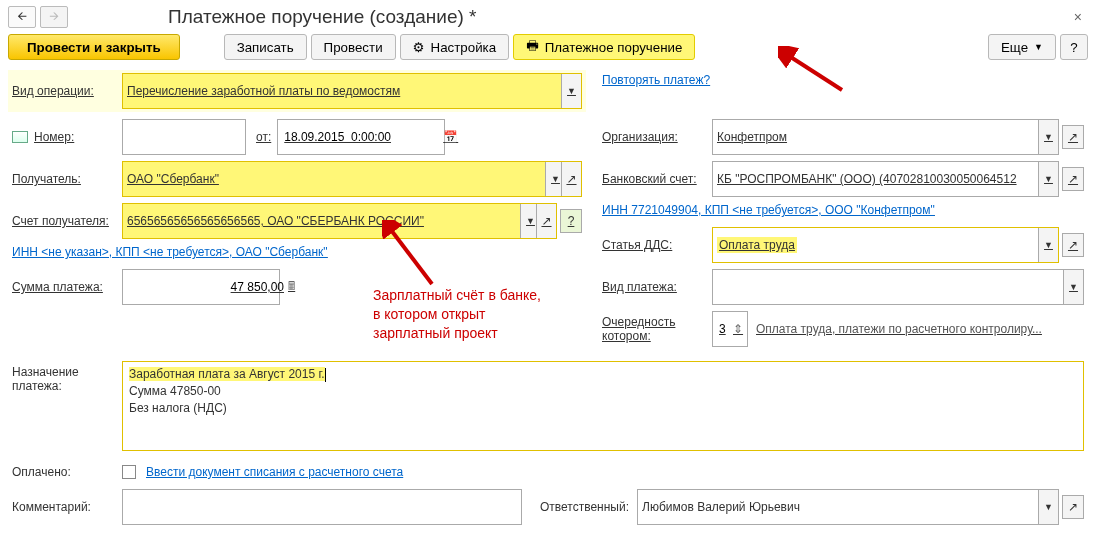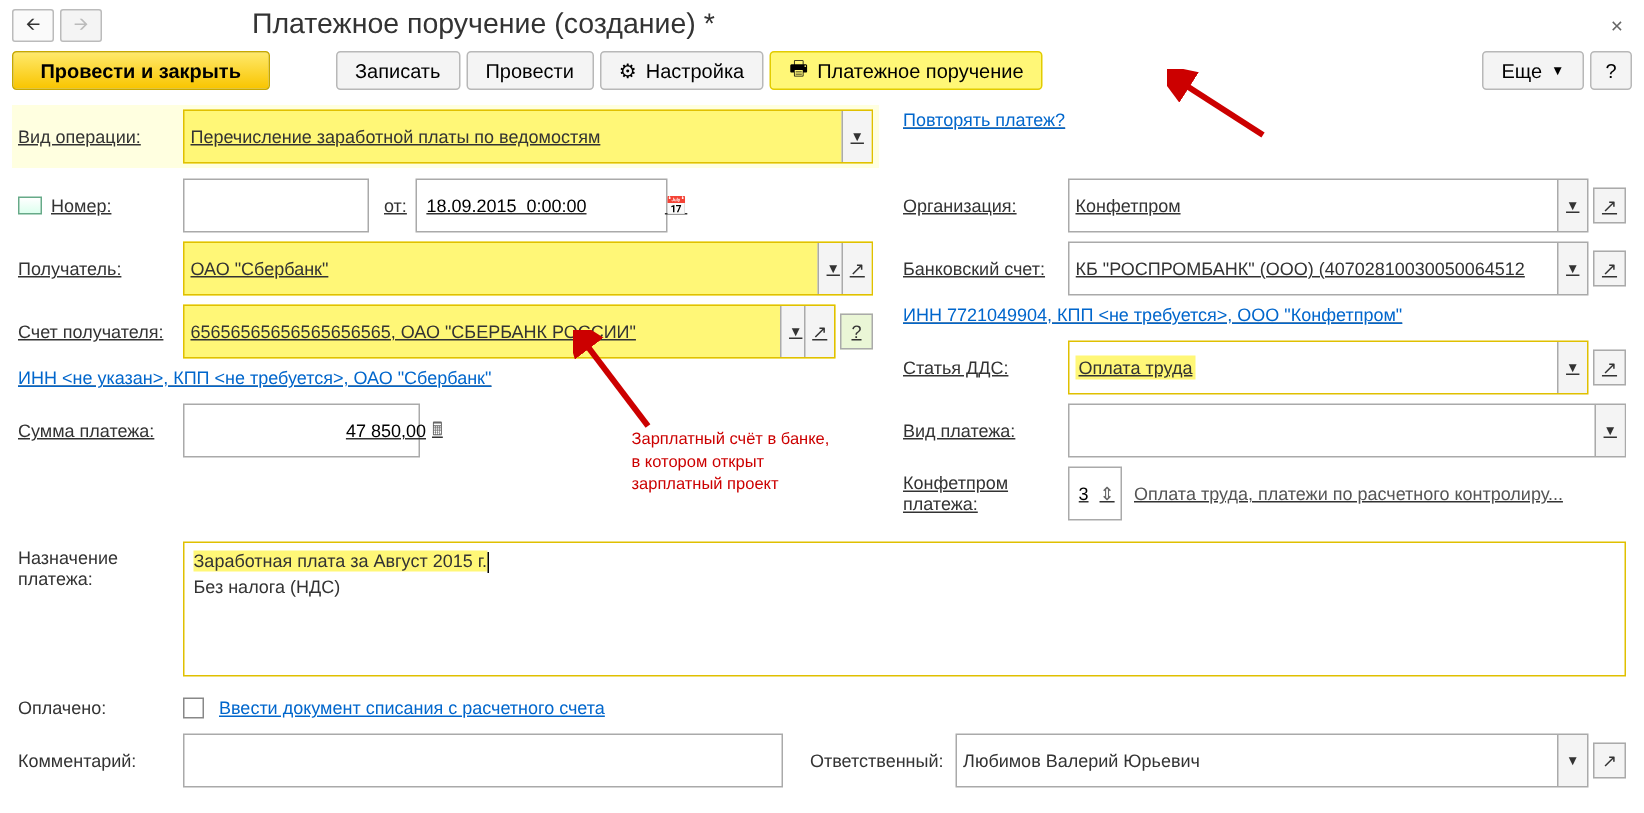--- a/index.html
+++ b/index.html
@@ -72,23 +72,22 @@
     border: 1px solid #e0c000; min-height: 90px;
     padding: 4px 6px; line-height: 1.4;
   }
   .ta-hl { background: #fff777; }
   .purpose-lbl { width: 110px; flex-shrink: 0; align-self: flex-start; padding-top: 4px; }
   .checkbox {
     width: 14px; height: 14px; border: 1px solid #888; display: inline-block;
     margin-right: 10px; cursor: pointer;
   }
   .annot {
-    position: absolute; color: #cc0000; font-size: 11px;
+    position: absolute; color: #cc0000; font-size: 14px;
     pointer-events: none;
-    margin-left: 48px;
   }
   .arrow-svg { position: absolute; pointer-events: none; }
   .form-ic {
     width: 16px; height: 12px; display: inline-block; flex-shrink: 0;
     border: 1px solid #6a8; background: linear-gradient(#fff,#dfe);
     margin-right: 6px;
   }
   .spacer { height: 4px; }
   .priority-box { width: 36px; }
   .chev { font-size: 9px; }
@@ -245,37 +244,38 @@
       <span class="lbl-r">Вид платежа:</span>
       <div class="sel wide">
         <span style="flex:1"></span>
         <span class="dd-btn">
               <span class="chev">▼</span>
             </span>
       </div>
     </div>
 
     <div class="row">
-      <span class="lbl-r">Конфетпром платежа:</span>
+      <span class="lbl-r">Очередность котором:</span>
       <div class="fld priority-box">
         <input class="inp" style="width: 14px;" value="3">
         <span class="calc-ic">⇕</span>
       </div>
       <span style="margin-left:8px;color:#555;white-space:nowrap;overflow:hidden">Оплата труда, платежи по расчетного контролиру...</span>
     </div>
   </div>
 </div>
 
 <div class="spacer"></div>
 <div class="spacer"></div>
 
 <div class="row" style="align-items:flex-start">
   <span class="purpose-lbl">Назначение платежа:</span>
   <div class="textarea-wrap wide">
     <div><span class="ta-hl">Заработная плата за Август 2015 г.</span><span style="border-left:1px solid #000;height:14px;display:inline-block;vertical-align:middle"></span></div>
+    <div>Сумма 47850-00</div>
     <div>Без налога (НДС)</div>
   </div>
 </div>
 
 <div class="spacer"></div>
 <div class="spacer"></div>
 
 <div class="row">
   <span class="lbl">Оплачено:</span>
   <span class="checkbox"></span>

